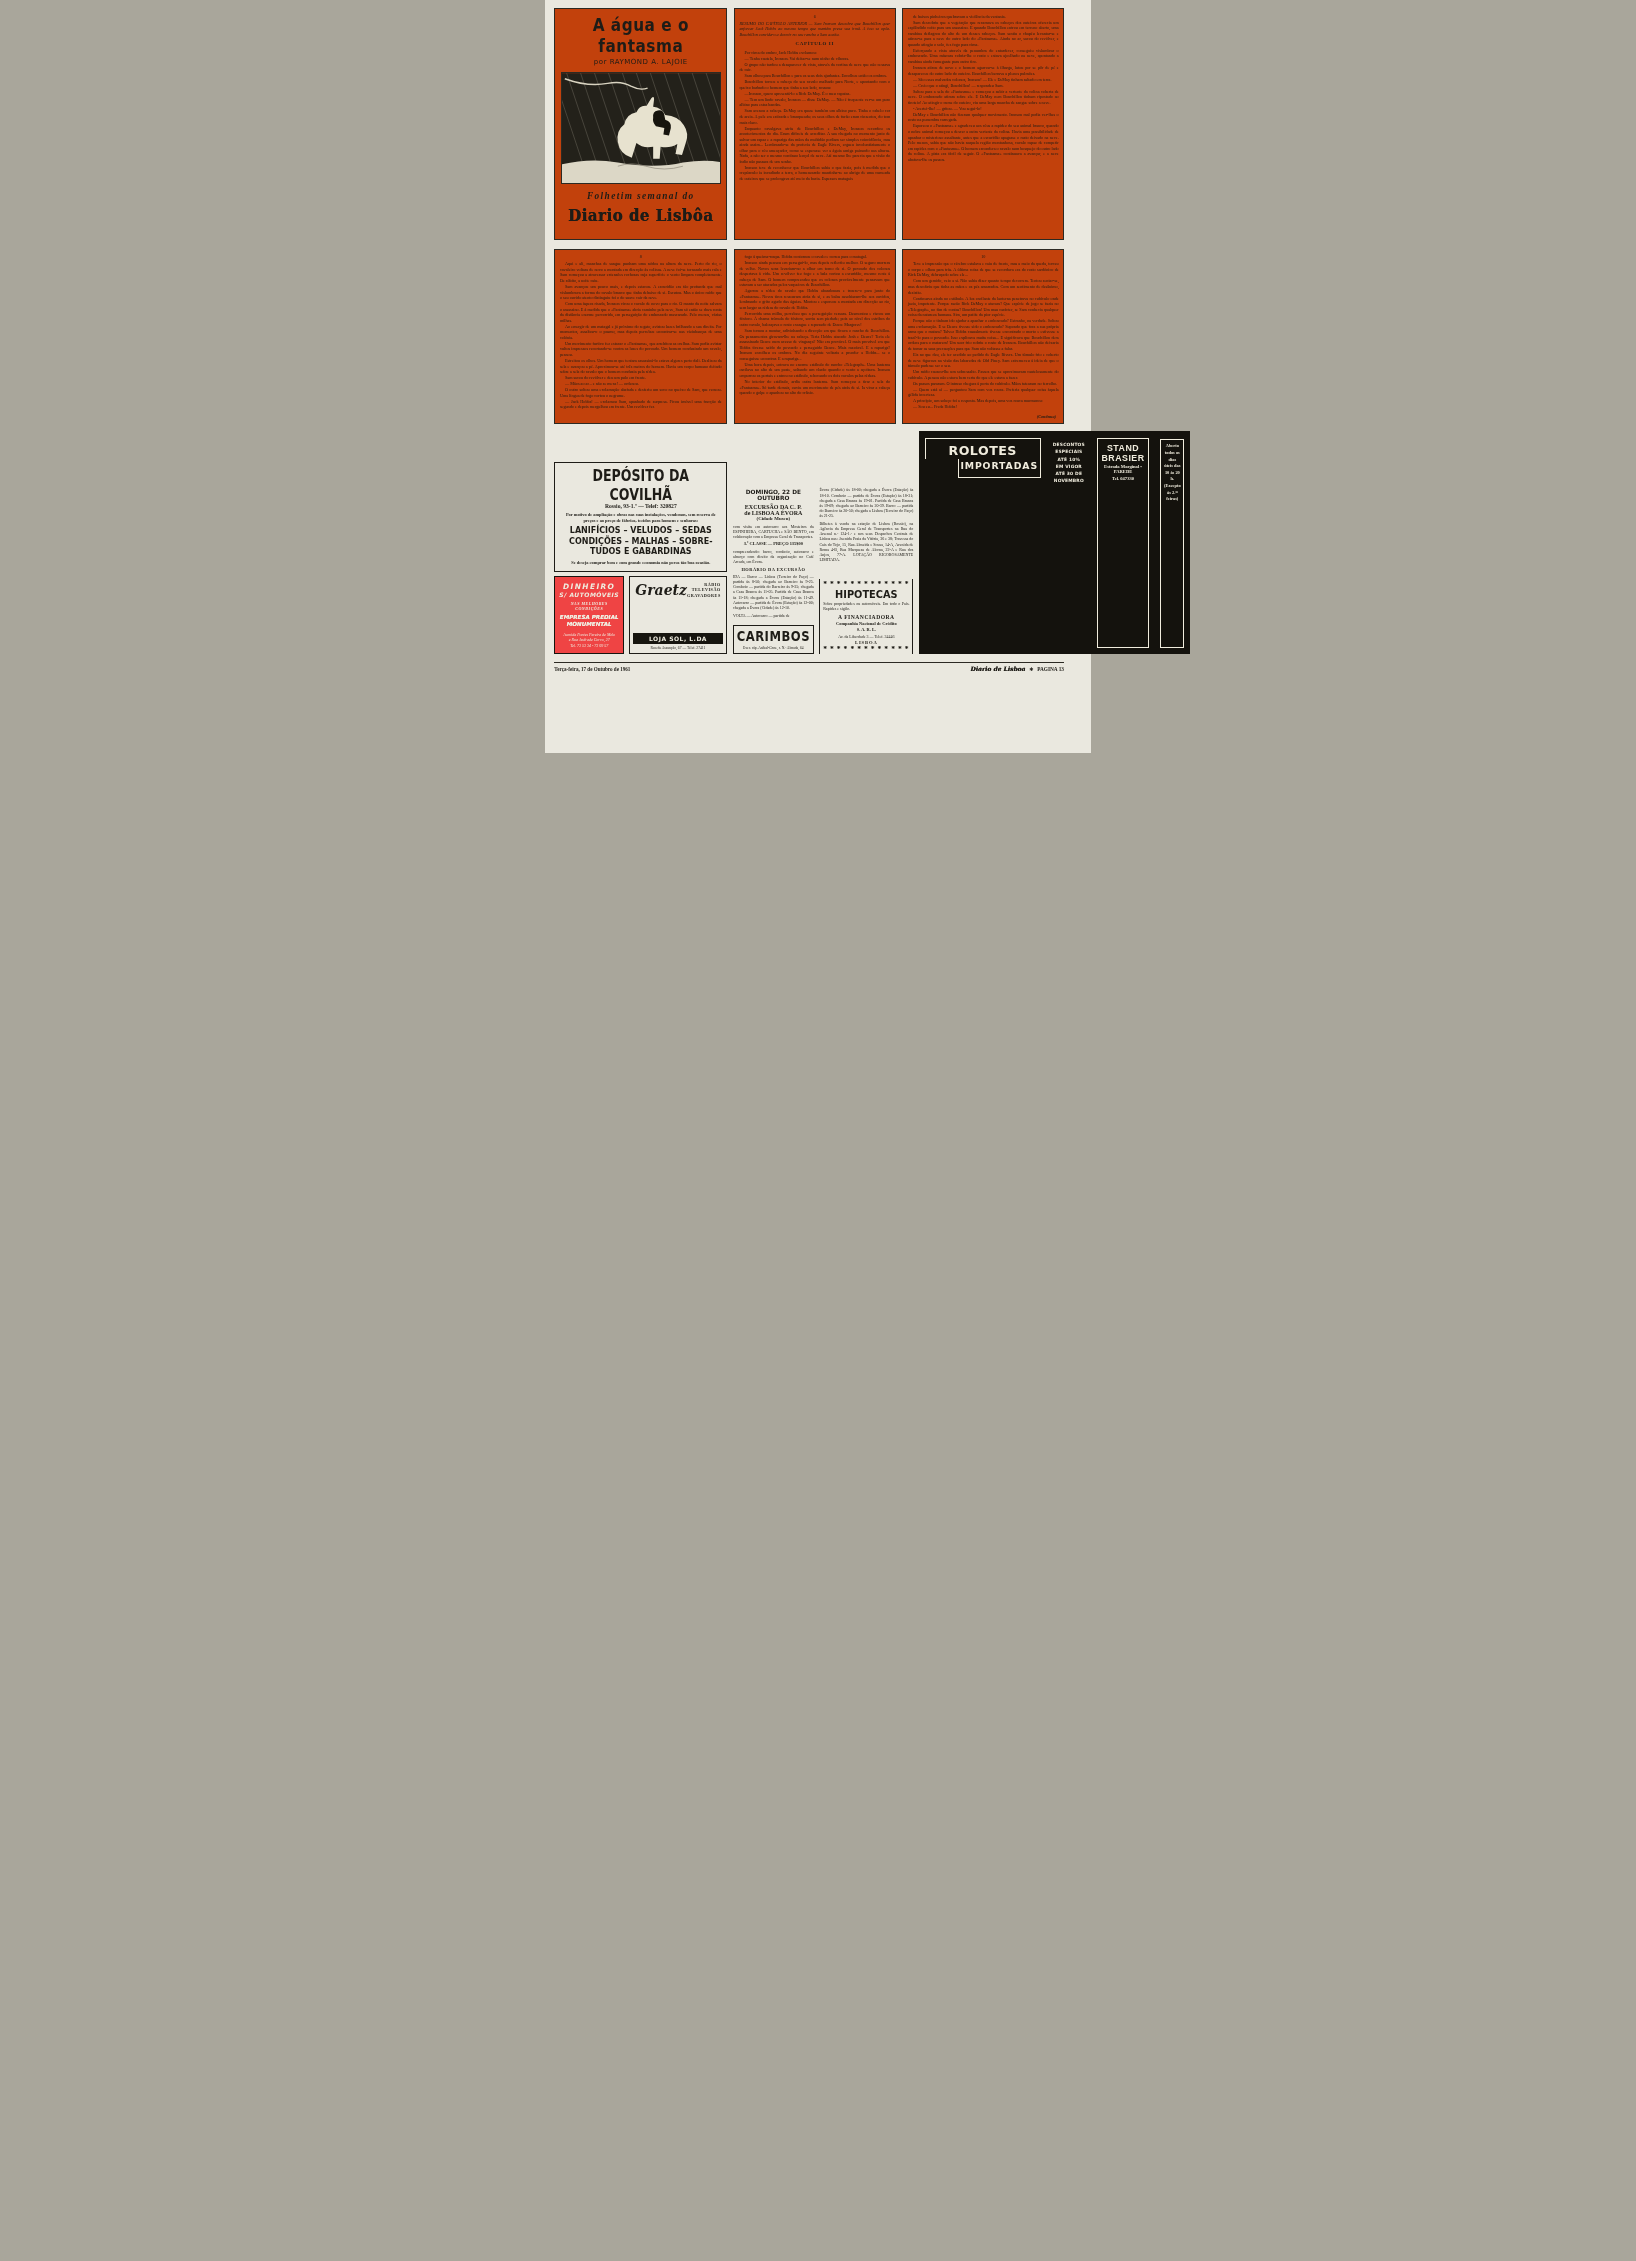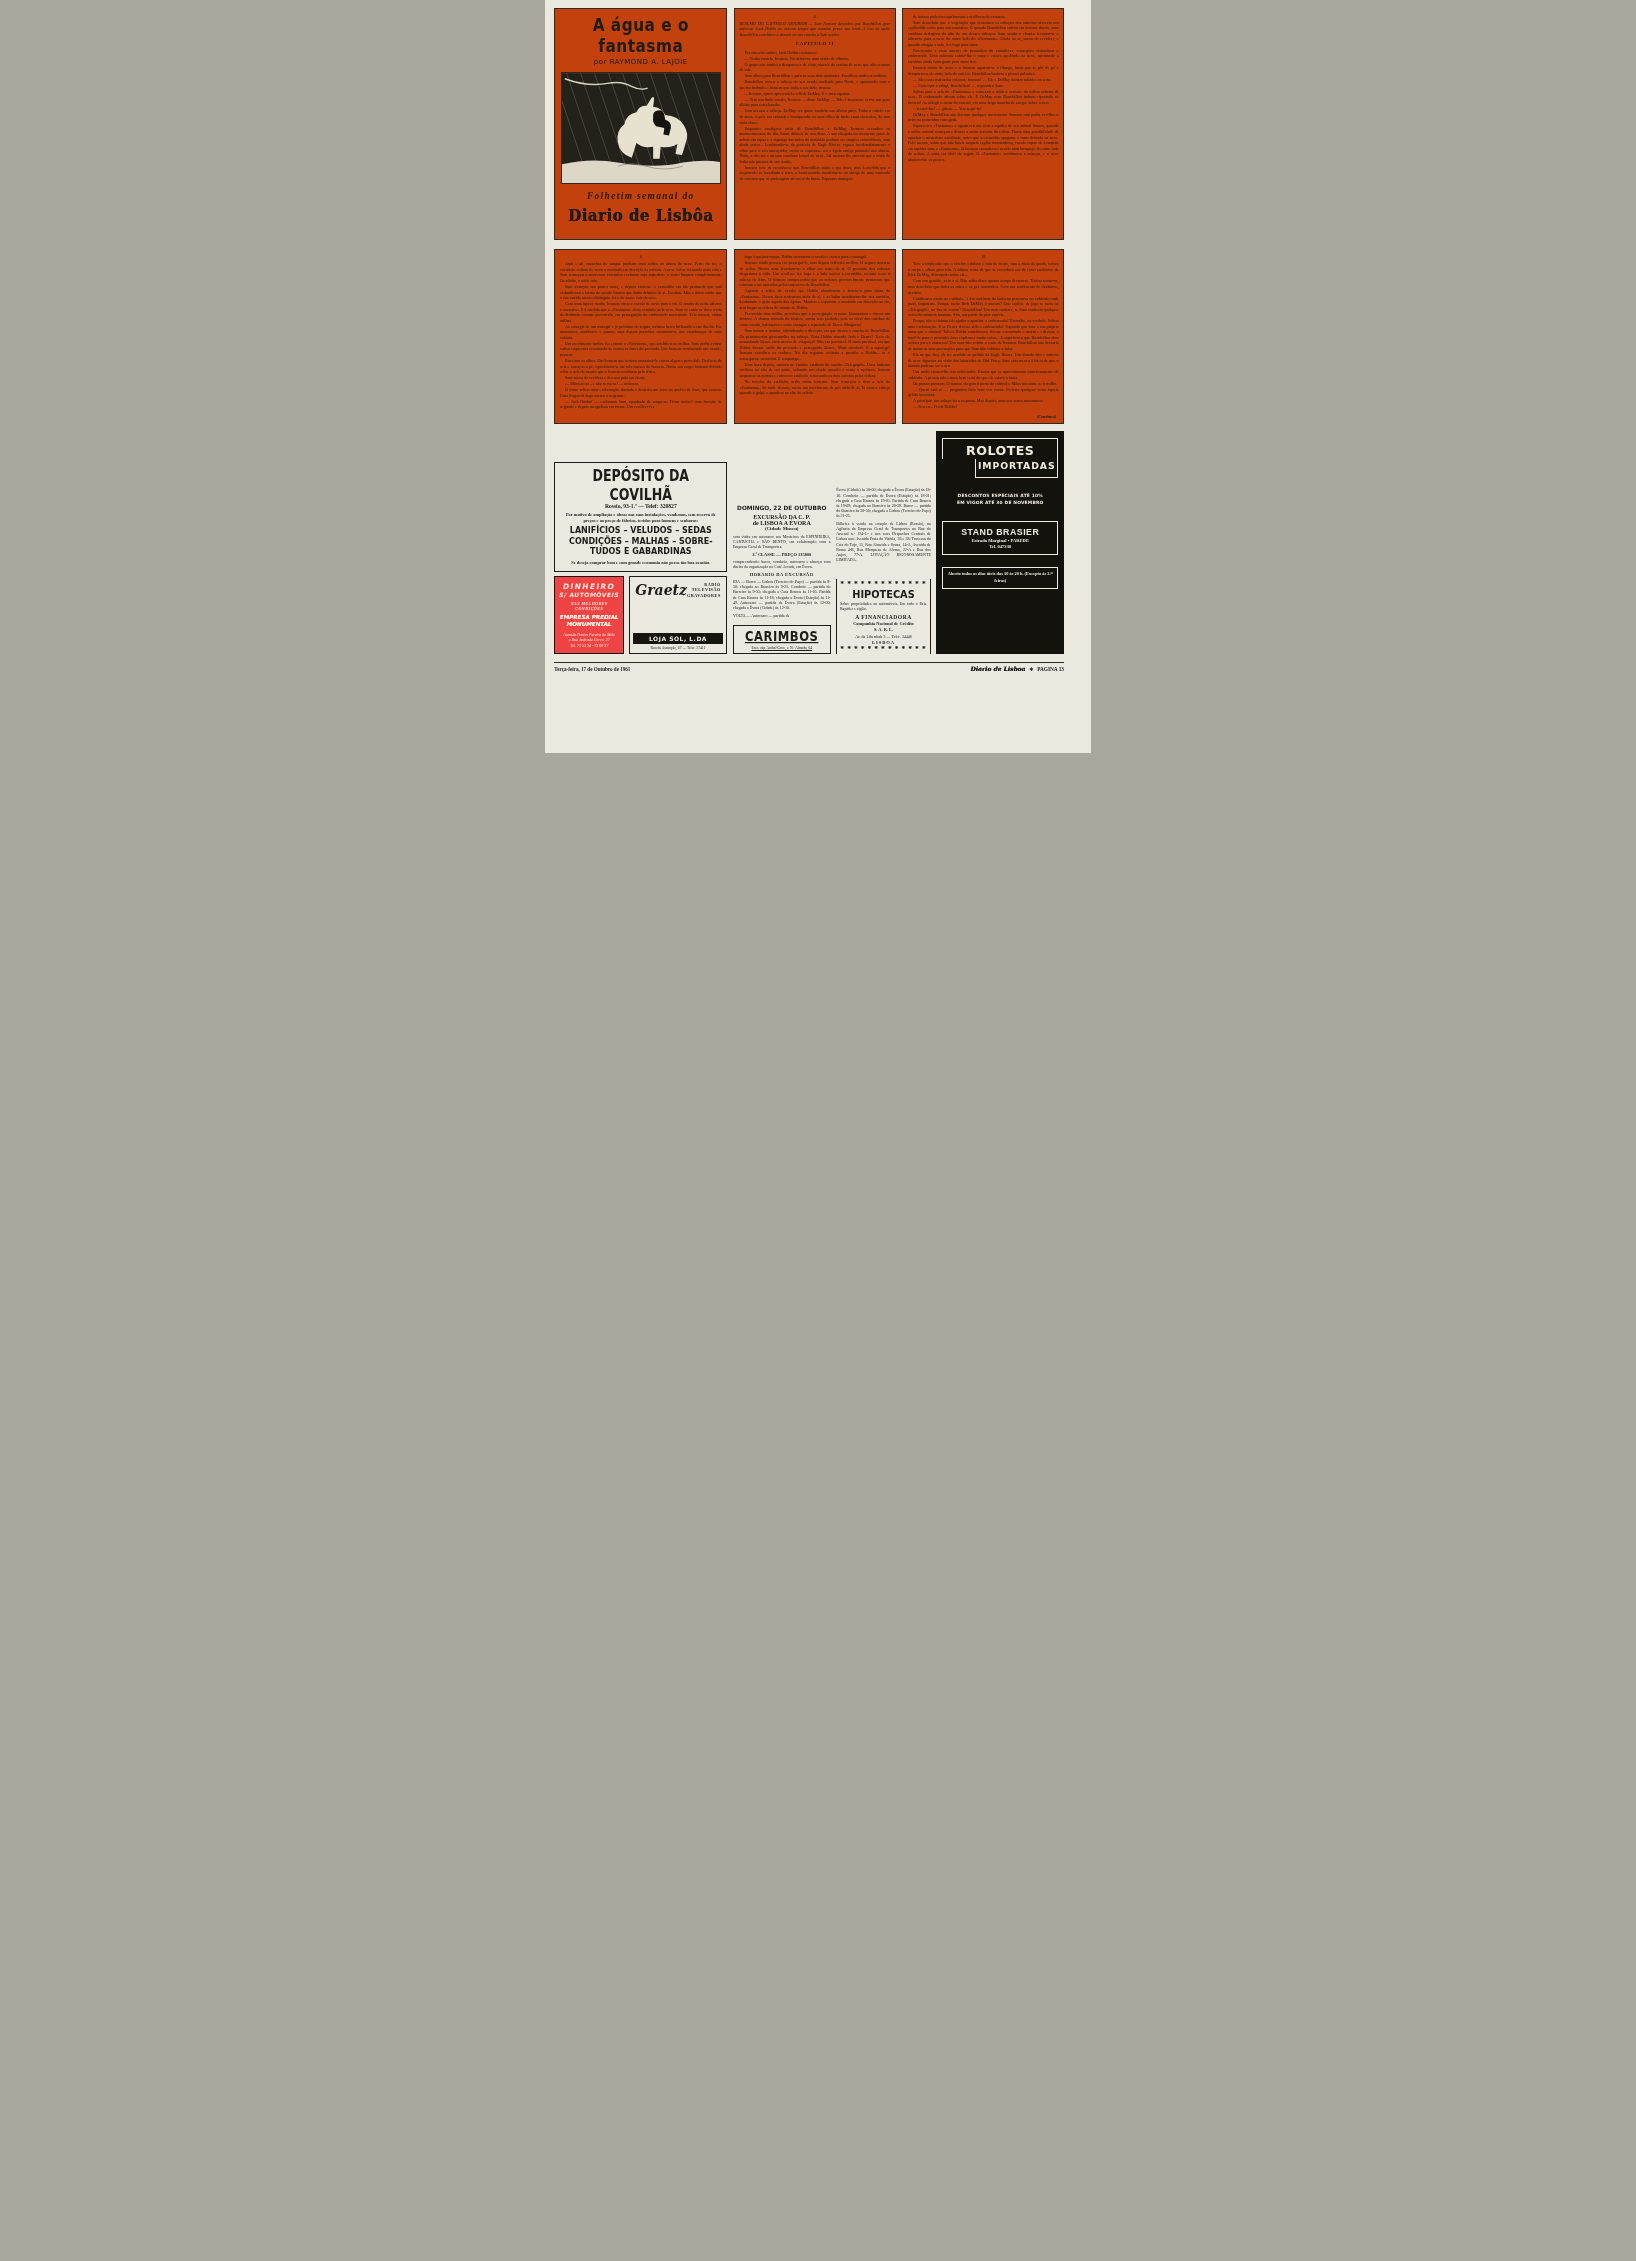--- a/index.html
+++ b/index.html
@@ -56,34 +56,34 @@
   .graetz-addr { font-size:3.7px; margin-top:1.9px; }
 
   .exc { font-size:4px; }
   .exc-heading { font-family:"DejaVu Sans", sans-serif; font-weight:bold; font-size:5.8px; text-align:center; margin-bottom:2.8px; }
   .exc-t1 { font-weight:bold; font-size:6px; text-align:center; }
   .exc-t2 { font-weight:bold; font-size:6px; text-align:center; }
   .exc-t3 { font-weight:bold; font-size:4.9px; text-align:center; margin-bottom:2.8px; }
   .exc p { font-size:4px; line-height:1.3; text-align:justify; margin-bottom:2.3px; }
   .exc-class { font-weight:bold; font-size:4.4px; text-align:center; margin:2.3px 0; }
   .exc-sched { font-weight:bold; font-size:4.4px; text-align:center; letter-spacing:0.5px; margin:2.3px 0; }
-  .ad-carimbos { border:1.2px solid #1e1c17; text-align:center; padding:3.7px 2.8px;text-decoration:underline; }
+  .ad-carimbos { border:1.2px solid #1e1c17; text-align:center; padding:3.7px 2.8px; }
   .carimbos-title { font-family:"DejaVu Sans", sans-serif; font-weight:bold; font-size:11.6px; transform:scaleY(1.2); letter-spacing:0.5px; }
   .carimbos-line { font-size:3.6px; margin-top:2.3px; }
 
   .ad-hipotecas { border-left:0.9px solid #1e1c17; border-right:0.9px solid #1e1c17; text-align:center; padding:0.9px 2.8px 2.8px; margin-top:10px; }
   .stars { font-size:4.6px; letter-spacing:0.9px; line-height:1; margin:0.9px 0; white-space:nowrap; overflow:hidden; }
   .hip-title { font-family:"DejaVu Sans", sans-serif; font-weight:bold; font-size:9.8px; transform:scaleY(1.15); margin:1.9px 0 2.8px; }
   .hip-body { font-size:4.2px; line-height:1.35; text-align:justify; margin-bottom:2.8px; }
   .hip-fin { font-weight:bold; font-size:5.6px; letter-spacing:0.5px; margin-bottom:1.4px; }
   .hip-co { font-weight:bold; font-size:4.4px; line-height:1.3; }
   .hip-addr { font-size:4px; margin-top:1.4px; }
   .hip-city { font-weight:bold; font-size:4.6px; letter-spacing:0.9px; margin-top:0.9px; }
 
-  .dark-col { background:#14120d; color:#f0ecdd; padding:6.5px 5.6px; display:flex; flex-direction:column; gap:11px; min-height:223px; }
+  .dark-col { background:#14120d; color:#f0ecdd; padding:6.5px 5.6px; display:flex; flex-direction:row; gap:11px; min-height:223px; }
   .rol-title { font-family:"DejaVu Sans", sans-serif; font-weight:bold; font-size:12.6px; letter-spacing:0.5px; text-align:center; border:0.9px solid #f0ecdd; border-bottom:none; padding:4.6px 1.9px 0.9px; }
   .rol-sub { font-family:"DejaVu Sans", sans-serif; font-weight:bold; font-size:9.3px; letter-spacing:0.9px; text-align:center; border:0.9px solid #f0ecdd; border-top:none; padding:0.9px 1.9px 5.6px;margin-left:33px; }
   .rol-body { text-align:center; font-family:"DejaVu Sans", sans-serif; font-weight:bold; font-size:4.4px; line-height:1.6; letter-spacing:0.2px; padding:3.7px 0.9px; }
   .brasier-box { border:0.9px solid #f0ecdd; padding:4.6px 3.7px; text-align:center; }
   .brasier-title { font-family:Liberation Sans, sans-serif; font-weight:bold; font-size:8.8px; letter-spacing:0.5px; margin-bottom:1px; }
   .brasier-addr { font-weight:bold; font-size:4.6px; margin-bottom:1.4px; }
   .brasier-tel { font-weight:bold; font-size:4.6px; }
   .hours-box { border:0.7px solid #f0ecdd; padding:3.7px 2.8px; text-align:center; font-weight:bold; font-size:4.4px; line-height:1.5; margin-top:0.9px; }
 
   .footer { margin-top:7.4px; border-top:0.7px solid #2c2a23; padding-top:1.9px; display:flex; justify-content:space-between; align-items:baseline; }

